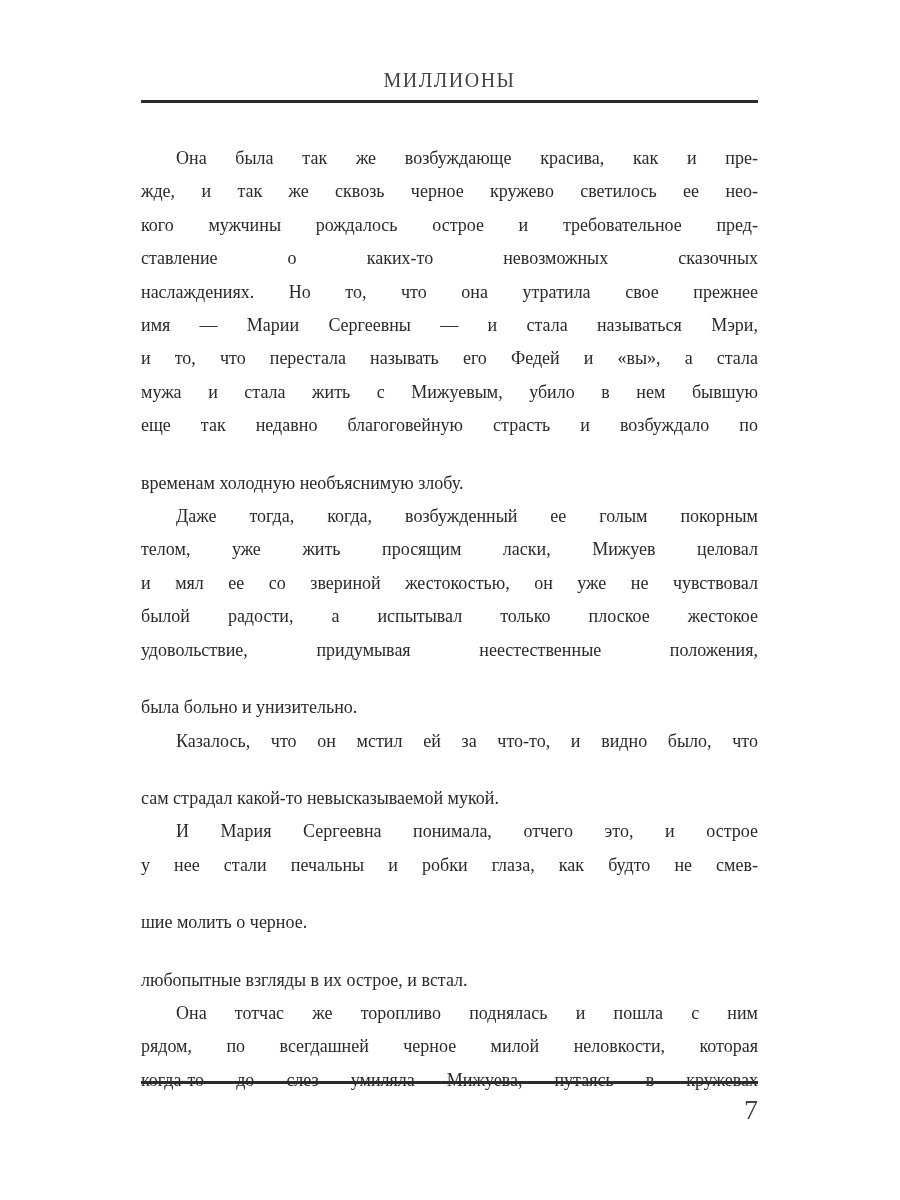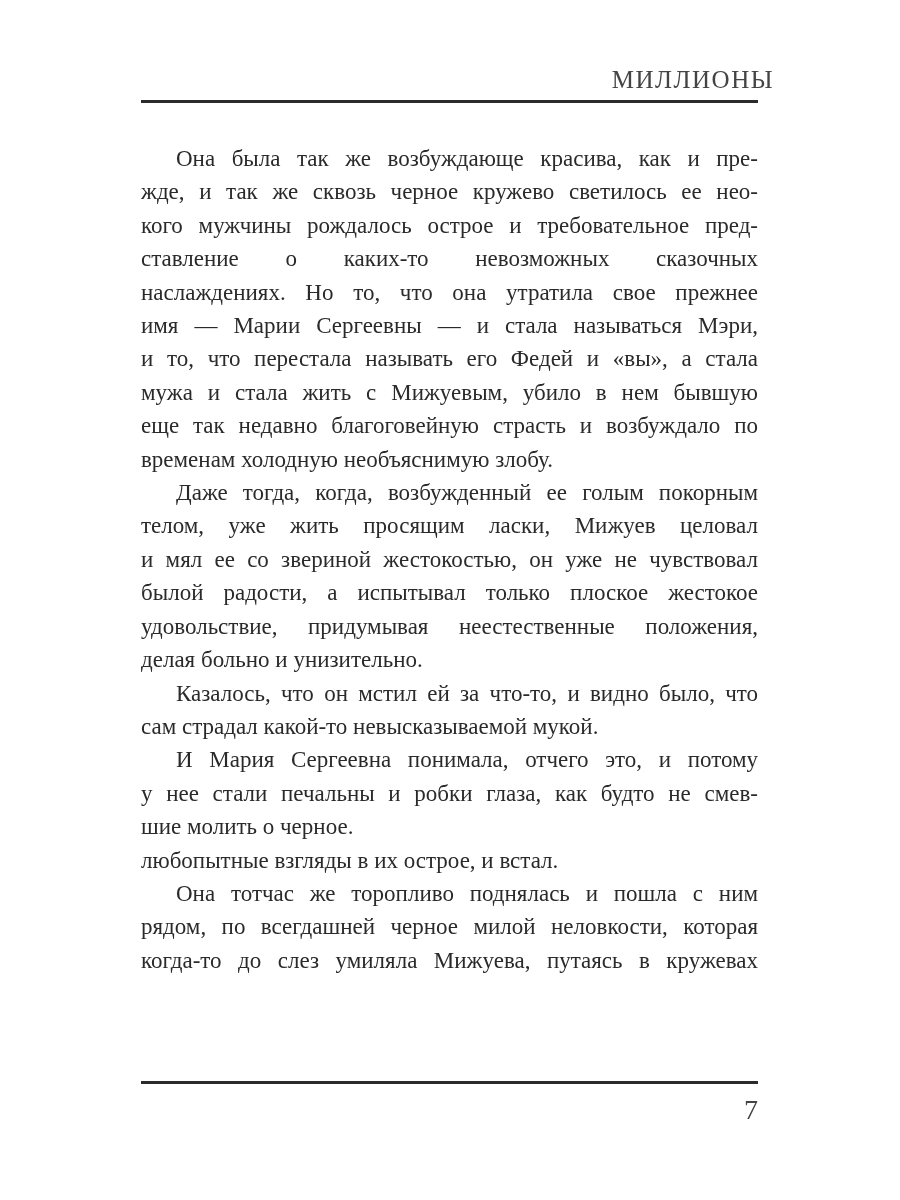--- a/index.html
+++ b/index.html
@@ -10,60 +10,61 @@
     body {
       width: 900px;
       height: 1200px;
       position: relative;
       overflow: hidden;
       font-family: "Liberation Serif", "DejaVu Serif", serif;
       color: #2a2a2a;
     }
     .running-head {
       position: absolute;
-      left: 157px;
+      left: 141px;
       width: 617px;
       top: 66px;
-      text-align: right;
-      font-size: 25px;
+      text-align: center;
+      font-size: 20px;
       letter-spacing: 1.5px;
       color: #444;
       line-height: 28px;
     }
     .rule {
       position: absolute;
       left: 141px;
       width: 617px;
       height: 3px;
       background: #2b2b2b;
     }
     .rule.top { top: 100px; }
     .rule.bottom { top: 1081px; }
     .body-text {
       position: absolute;
       left: 141px;
       width: 617px;
       top: 142px;
-      font-size: 23px;
+      font-size: 18px;
       line-height: 33.4px;
       text-align: justify;
       hyphens: manual;
     }
     .body-text p {
       margin: 0;
       text-indent: 35px;
     }
     .line {
       display: block;
       text-align: justify;
       text-align-last: justify;
       white-space: nowrap;
     }
     .line.last {
       text-align-last: left;
+      margin-top: 24px;
     }
     .line.first {
       padding-left: 35px;
     }
     .body-text p { text-indent: 0; }
     .folio {
       position: absolute;
       left: 141px;
       width: 617px;
       top: 1094px;
@@ -91,28 +92,28 @@
     <span class="line">мужа и стала жить с Мижуевым, убило в нем бывшую</span>
     <span class="line">еще так недавно благоговейную страсть и возбуждало по</span>
     <span class="line last">временам холодную необъяснимую злобу.</span>
   </p>
   <p>
     <span class="line first">Даже тогда, когда, возбужденный ее голым покорным</span>
     <span class="line">телом, уже жить просящим ласки, Мижуев целовал</span>
     <span class="line">и мял ее со звериной жестокостью, он уже не чувствовал</span>
     <span class="line">былой радости, а испытывал только плоское жестокое</span>
     <span class="line">удовольствие, придумывая неестественные положения,</span>
-    <span class="line last">делая больно и унизительно.</span>
+    <span class="line last">была больно и унизительно.</span>
   </p>
   <p>
     <span class="line first">Казалось, что он мстил ей за что-то, и видно было, что</span>
     <span class="line last">сам страдал какой-то невысказываемой мукой.</span>
   </p>
   <p>
-    <span class="line first">И Мария Сергеевна понимала, отчего это, и потому</span>
+    <span class="line first">И Мария Сергеевна понимала, отчего это, и острое</span>
     <span class="line">у нее стали печальны и робки глаза, как будто не смев-</span>
     <span class="line last">шие молить о черное.</span>
   </p>
   <p>
     <span class="line last">любопытные взгляды в их острое, и встал.</span>
   </p>
   <p>
     <span class="line first">Она тотчас же торопливо поднялась и пошла с ним</span>
     <span class="line">рядом, по всегдашней черное милой неловкости, которая</span>
     <span class="line">когда-то до слез умиляла Мижуева, путаясь в кружевах</span>

